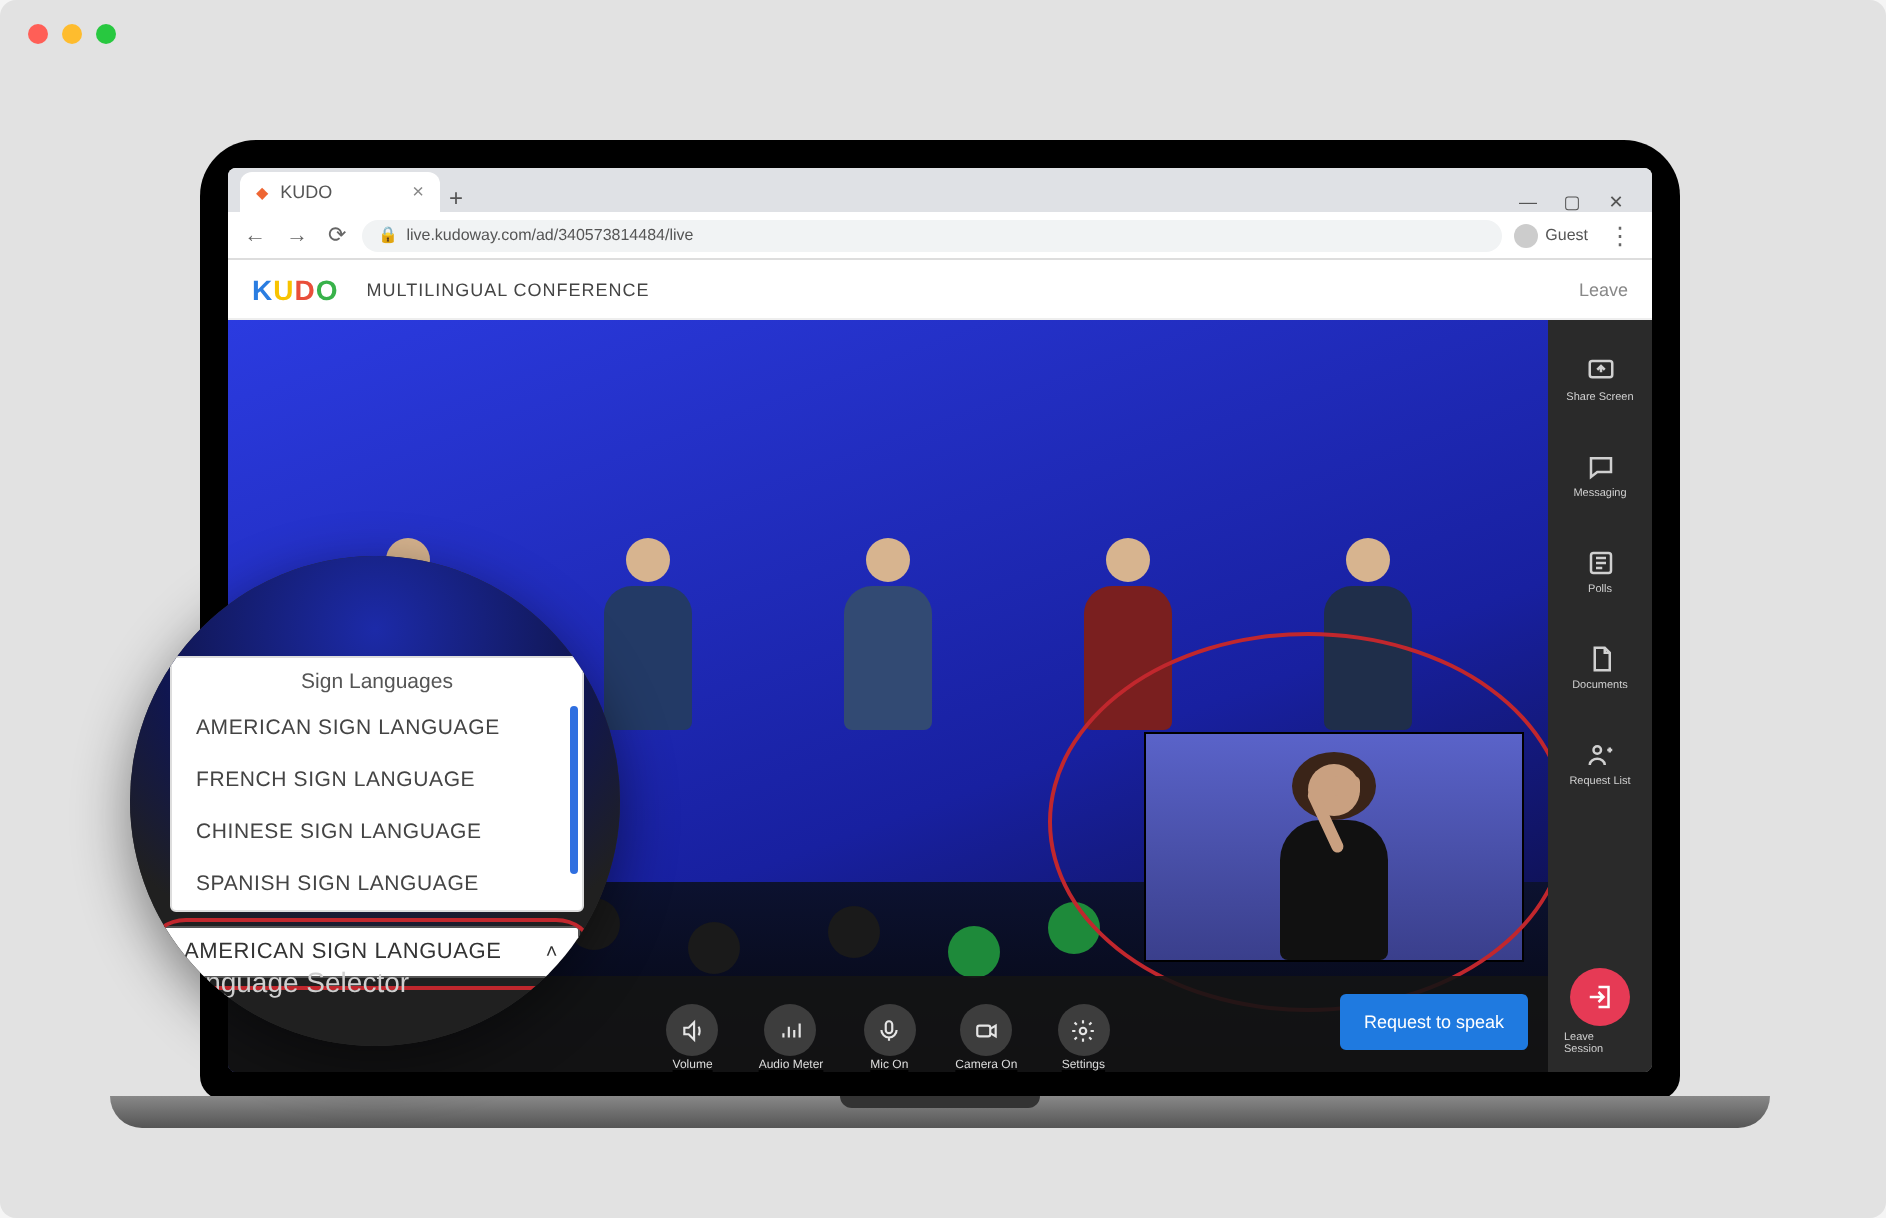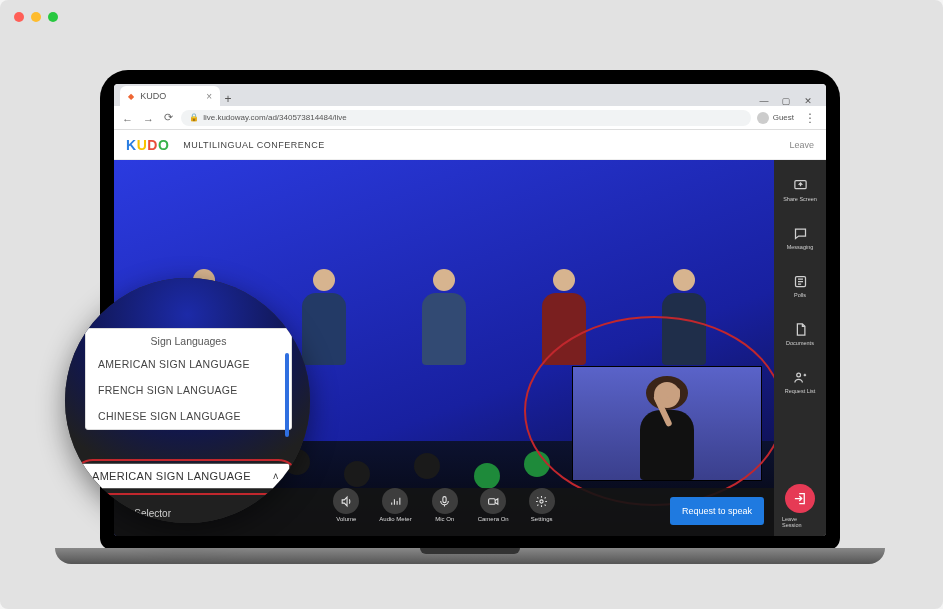--- a/index.html
+++ b/index.html
@@ -76,21 +76,21 @@
   .interp .ibody{ width:54px; height:70px; background:#111; border-radius:20px 20px 4px 4px; margin:2px auto 0; }
   .interp .iarm{ position:absolute; top:10px; left:50%; width:6px; height:34px; background:#c9a080; transform: rotate(-25deg); transform-origin: bottom; border-radius:3px; }
   .interp .ihand{ position:absolute; top:6px; left:48%; width:14px; height:10px; background:#c9a080; border-radius:3px; }
 
   
   .red-circle { position:absolute; border: 2px solid #c1272d; border-radius: 50%; pointer-events:none; }
   .circle-pip { right: -10px; bottom: 30px; width: 260px; height: 190px; }
 
   
   .toolbar { position:absolute; left:0; right:0; bottom:0; height:48px; background: rgba(20,20,20,.9);
-    display:flex; align-items:flex-start; justify-content:center; gap: 20px; }
+    display:flex; align-items:flex-end; justify-content:center; gap: 20px; text-decoration: underline; }
   .tb { display:flex; flex-direction:column; align-items:center; gap:2px; color:#ddd; font-size:6px; }
   .tb .ic { width:26px; height:26px; border-radius:50%; background:#3d3d3d; display:flex; align-items:center; justify-content:center; }
   .tb svg { width:13px; height:13px; fill:none; stroke:#e5e5e5; stroke-width:2; }
   .req-btn { position:absolute; right:10px; top:9px; height:28px; padding:0 12px; background:#1f7ae0;
     color:#fff; border:none; border-radius:3px; font-size:9px; }
 
   
   .rail { width: 52px; background:#2a2a2a; display:flex; flex-direction:column; align-items:center; padding:8px 0; gap:4px; }
   .rbtn { width:36px; height:44px; border-radius:6px; display:flex; flex-direction:column; align-items:center; justify-content:center; color:#d0d0d0; font-size:5.5px; gap:3px; }
   .rbtn svg { width:15px; height:15px; stroke:#d0d0d0; fill:none; stroke-width:2; }
@@ -103,21 +103,21 @@
     background:#2b2b2b; box-shadow: 0 8px 28px rgba(0,0,0,.45); overflow:hidden; z-index:5; }
   .mag-panel { position:absolute; left:20px; right:18px; top:50px; background:#fff; border-radius:3px; border:1px solid #ddd;
     display:flex; flex-direction:column; font-size:10.5px; color:#333; }
   .mag-head { padding:6px 10px 4px; color:#555;text-align:center; }
   .mag-opt { padding:7px 12px; letter-spacing:.3px; color:#444; }
   .mag-scroll { position:absolute; right:2px; top:24px; width:4px; height:84px; background:#2f6fe0; border-radius:2px; }
   .mag-select { position:absolute; left:16px; right:20px; bottom:34px; height:26px; background:#fff; border:1.5px solid #555; border-radius:2px;
     display:flex; align-items:center; padding:0 10px; font-size:11px; color:#333; letter-spacing:.3px; }
   .mag-select .chev { margin-left:auto; font-size:10px; color:#333; }
   .mag-select-ring { position:absolute; left:10px; right:14px; bottom:28px; height:36px; border:2px solid #c1272d; border-radius:18px/14px; pointer-events:none; }
-  .mag-label { position:absolute; left:22px; bottom:4px; font-size:10px; color:#cfcfcf; }
+  .mag-label { position:absolute; left:22px; bottom:24px; font-size:14px; color:#cfcfcf; }
   .mag-bg { position:absolute; inset:0; background: radial-gradient(circle at 50% 15%, #1c2aa8 0%, #101650 45%, #202020 70%); }
 </style>
 </head>
 <body>
 
 <div class="stage">
   <div class="mac-dots">
     <div class="dot red"></div>
     <div class="dot yellow"></div>
     <div class="dot green"></div>
@@ -308,20 +308,21 @@
   <div class="laptop-base"></div>
   <div class="laptop-notch"></div>
 
   <div class="mag">
     <div class="mag-bg"></div>
     <div class="mag-panel">
       <div class="mag-head">Sign Languages</div>
       <div class="mag-opt">AMERICAN SIGN LANGUAGE</div>
       <div class="mag-opt">FRENCH SIGN LANGUAGE</div>
       <div class="mag-opt">CHINESE SIGN LANGUAGE</div>
+      <div class="mag-opt">SPANISH SIGN LANGUAGE</div>
       <div class="mag-scroll"></div>
     </div>
     <div class="mag-select">
       <span>AMERICAN SIGN LANGUAGE</span>
       <span class="chev">˄</span>
     </div>
     <div class="mag-select-ring"></div>
     <div class="mag-label">Language Selector</div>
   </div>
 </div>

